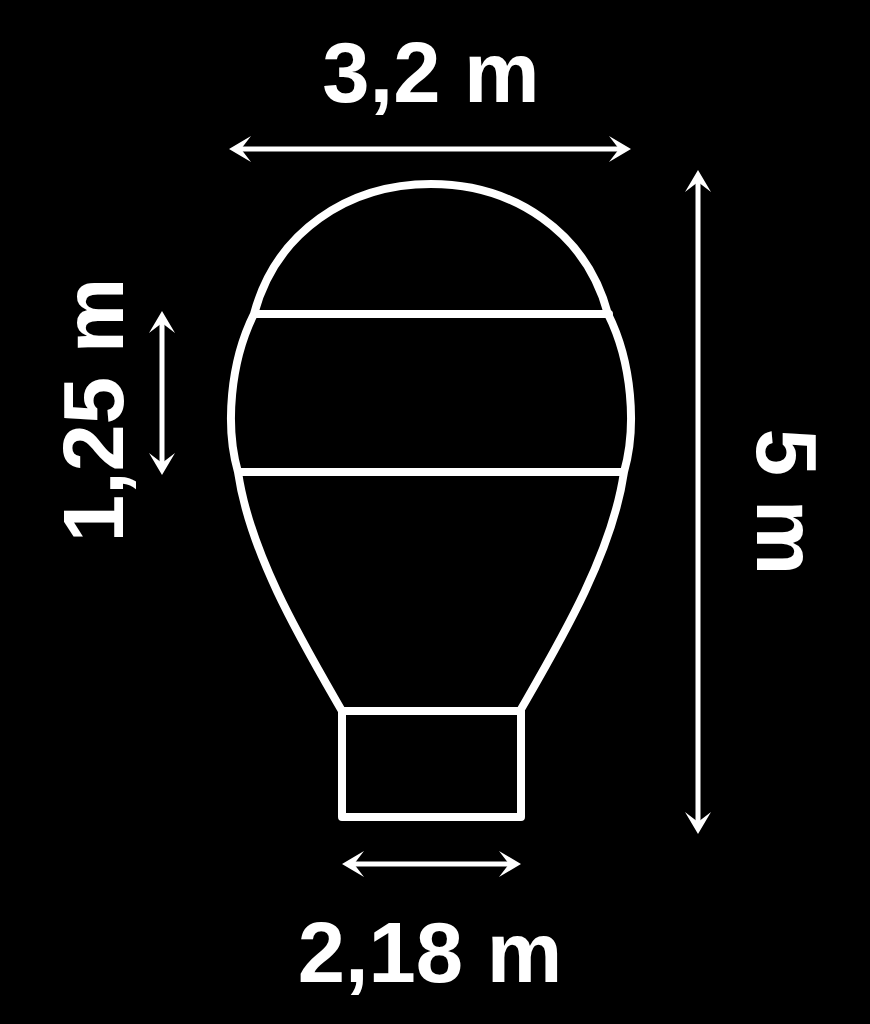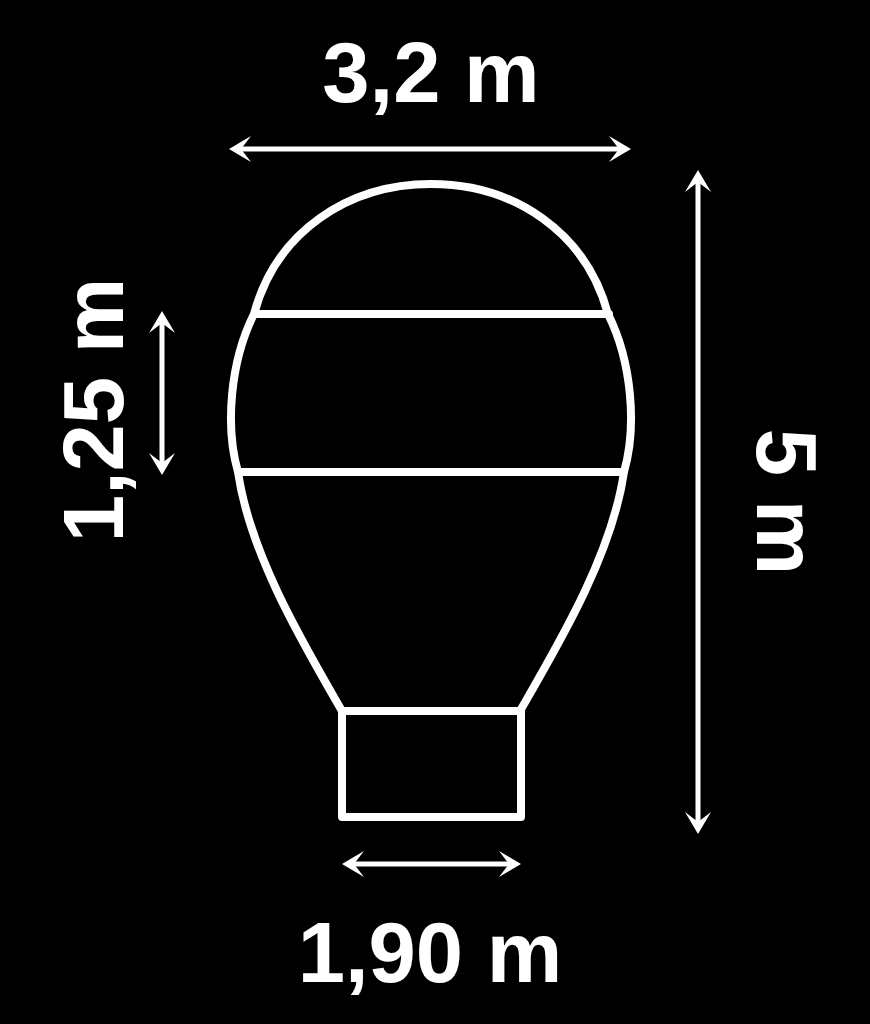--- a/index.html
+++ b/index.html
@@ -99,15 +99,15 @@
       <polygon class="arrow-head" points="521,864 499,851 509,864 499,877"></polygon>
     </g>
   </svg>
 
   <div class="dim-label" style="left:431px; top:72px;">3,2 m</div>
 
   <div class="dim-label rot-ccw" style="left:93px; top:410px;">1,25 m</div>
 
   <div class="dim-label rot-cw" style="left:786px; top:502px;">5 m</div>
 
-  <div class="dim-label" style="left:430px; top:952px;">1,90 m</div>
+  <div class="dim-label" style="left:430px; top:952px;">2,18 m</div>
 
 </div>
 
 </body></html>

